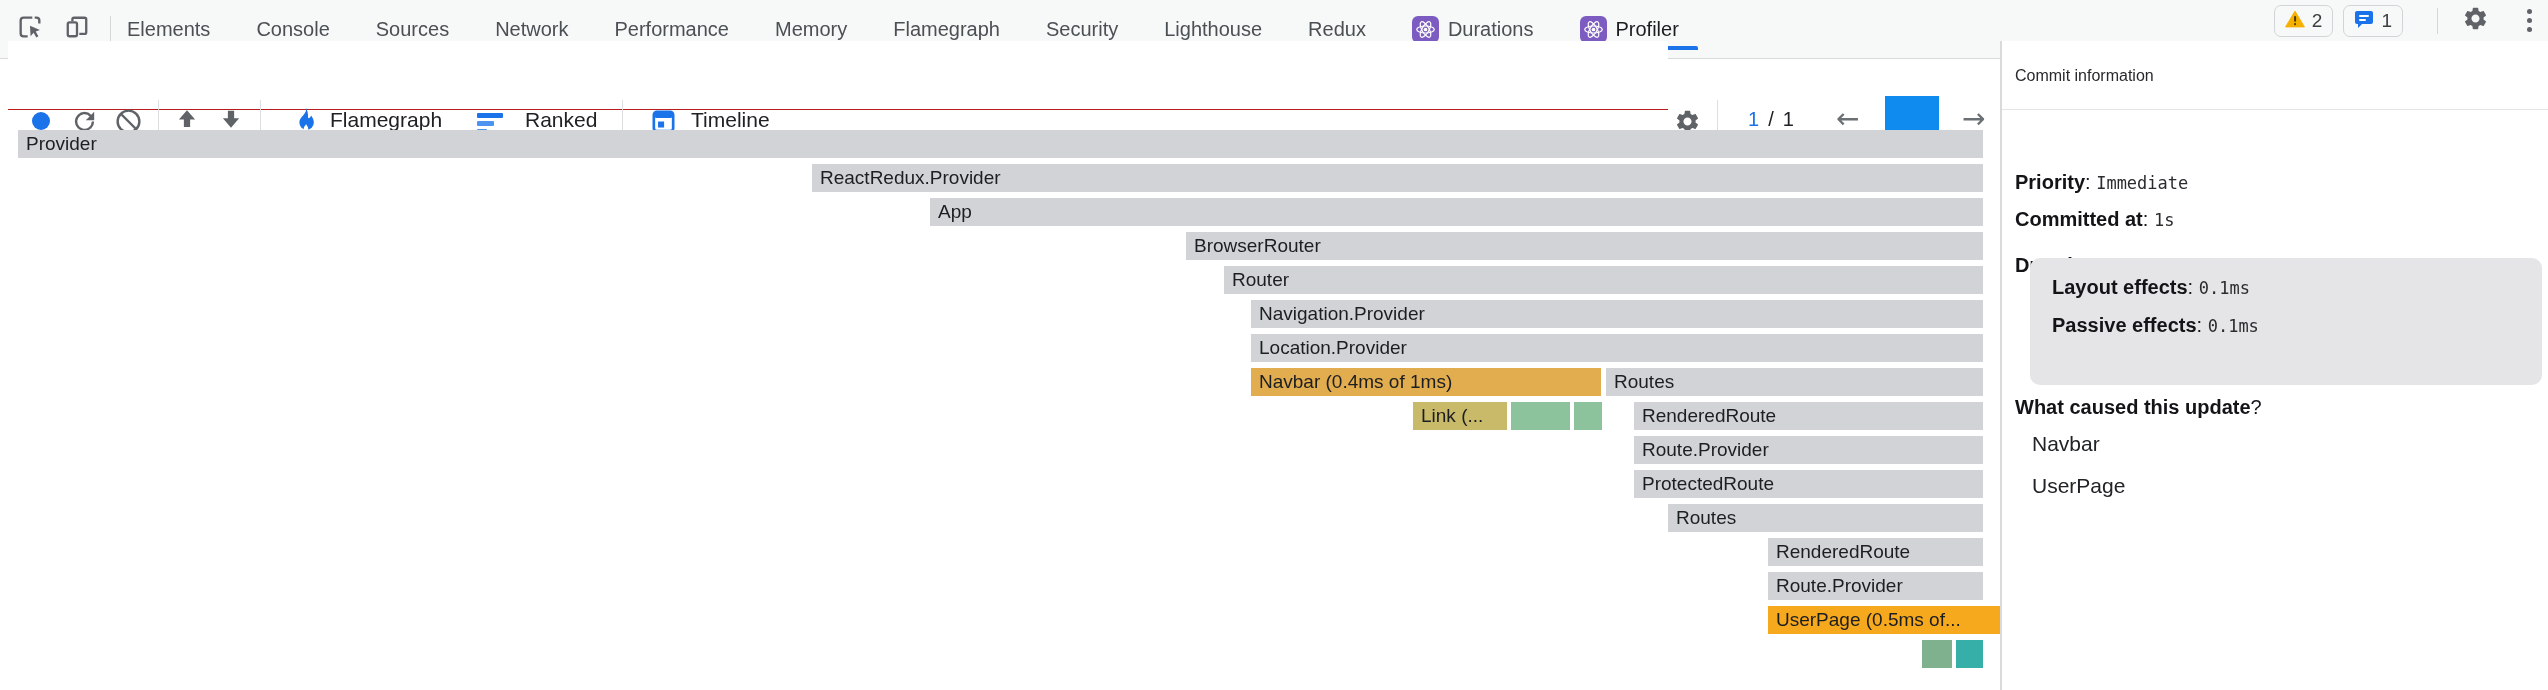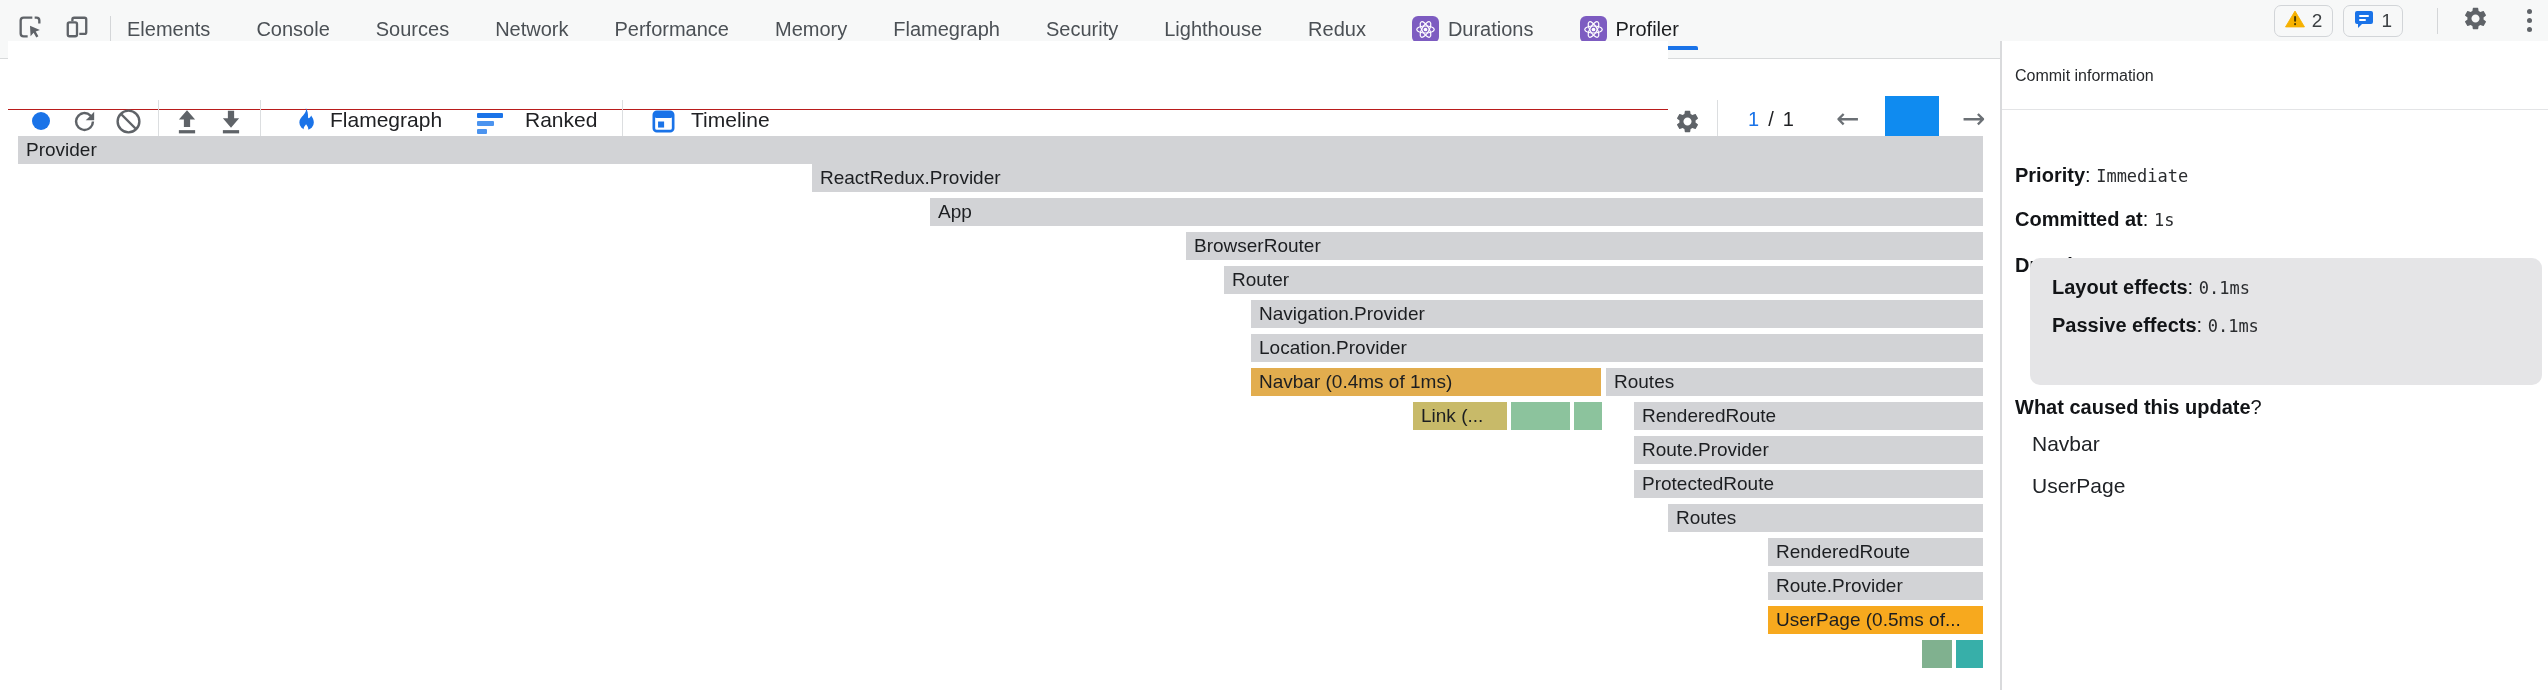--- a/index.html
+++ b/index.html
@@ -227,50 +227,50 @@
       <span>/</span>
       <span>1</span>
     </span>
 
     <span class="abs nav-arrow" style="left:1828px;">←</span>
     <span class="abs commit-rect"></span>
     <span class="abs nav-arrow" style="left:1954px;">→</span>
   </div>
 
   <div id="flame-layer">
-      <div class="fbar" style="left: 18px; top: 130px; width: 1965px; height: 28px; background: rgb(210, 211, 214); margin-top: 6px;">Provider</div>
+      <div class="fbar" style="left: 18px; top: 130px; width: 1965px; height: 28px; background: rgb(210, 211, 214);">Provider</div>
       <div class="fbar" style="left: 812px; top: 164px; width: 1171px; height: 28px; background: rgb(210, 211, 214);">ReactRedux.Provider</div>
       <div class="fbar" style="left: 930px; top: 198px; width: 1053px; height: 28px; background: rgb(210, 211, 214);">App</div>
       <div class="fbar" style="left: 1186px; top: 232px; width: 797px; height: 28px; background: rgb(210, 211, 214);">BrowserRouter</div>
       <div class="fbar" style="left: 1224px; top: 266px; width: 759px; height: 28px; background: rgb(210, 211, 214);">Router</div>
       <div class="fbar" style="left: 1251px; top: 300px; width: 732px; height: 28px; background: rgb(210, 211, 214);">Navigation.Provider</div>
       <div class="fbar" style="left: 1251px; top: 334px; width: 732px; height: 28px; background: rgb(210, 211, 214);">Location.Provider</div>
       <div class="fbar" style="left: 1251px; top: 368px; width: 350px; height: 28px; background: rgb(226, 173, 78);">Navbar (0.4ms of 1ms)</div>
       <div class="fbar" style="left: 1606px; top: 368px; width: 377px; height: 28px; background: rgb(210, 211, 214);">Routes</div>
       <div class="fbar" style="left: 1413px; top: 402px; width: 94px; height: 28px; background: rgb(200, 186, 105);">Link (...</div>
       <div class="fbar" style="left: 1511px; top: 402px; width: 59px; height: 28px; background: rgb(140, 195, 157);"></div>
       <div class="fbar" style="left: 1574px; top: 402px; width: 28px; height: 28px; background: rgb(140, 195, 157);"></div>
       <div class="fbar" style="left: 1634px; top: 402px; width: 349px; height: 28px; background: rgb(210, 211, 214);">RenderedRoute</div>
       <div class="fbar" style="left: 1634px; top: 436px; width: 349px; height: 28px; background: rgb(210, 211, 214);">Route.Provider</div>
       <div class="fbar" style="left: 1634px; top: 470px; width: 349px; height: 28px; background: rgb(210, 211, 214);">ProtectedRoute</div>
       <div class="fbar" style="left: 1668px; top: 504px; width: 315px; height: 28px; background: rgb(210, 211, 214);">Routes</div>
       <div class="fbar" style="left: 1768px; top: 538px; width: 215px; height: 28px; background: rgb(210, 211, 214);">RenderedRoute</div>
       <div class="fbar" style="left: 1768px; top: 572px; width: 215px; height: 28px; background: rgb(210, 211, 214);">Route.Provider</div>
-      <div class="fbar" style="left: 1768px; top: 606px; width: 215px; height: 28px; background: rgb(247, 169, 30);">UserPage (0.5ms of...</div>
+      <div class="fbar" style="left: 1768px; top: 606px; width: 232px; height: 28px; background: rgb(247, 169, 30);">UserPage (0.5ms of...</div>
       <div class="fbar" style="left: 1922px; top: 640px; width: 30px; height: 28px; background: rgb(128, 177, 143);"></div>
       <div class="fbar" style="left: 1956px; top: 640px; width: 27px; height: 28px; background: rgb(55, 175, 169);"></div>
     </div>
 
   <div class="pane-divider"></div>
 
   <div class="rpanel">
     <div class="rp-title">Commit information</div>
     <div class="hline"></div>
 
-    <div class="ci-line" style="top:123px;text-align:center;">
+    <div class="ci-line" style="top:130px;text-align:center;">
       <span class="ci-label">Priority</span><span>: </span><span class="mono">Immediate</span>
     </div>
 
     <div class="ci-line" style="top:167px;">
       <span class="ci-label">Committed at</span><span>: </span><span class="mono">1s</span>
     </div>
 
     <div class="ci-line ci-label" style="top:213px;">Durations</div>
 
     <div class="dur-box">

